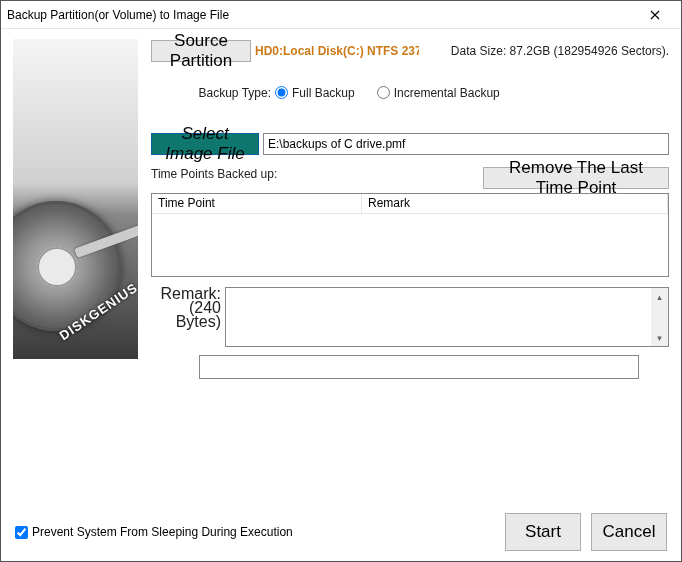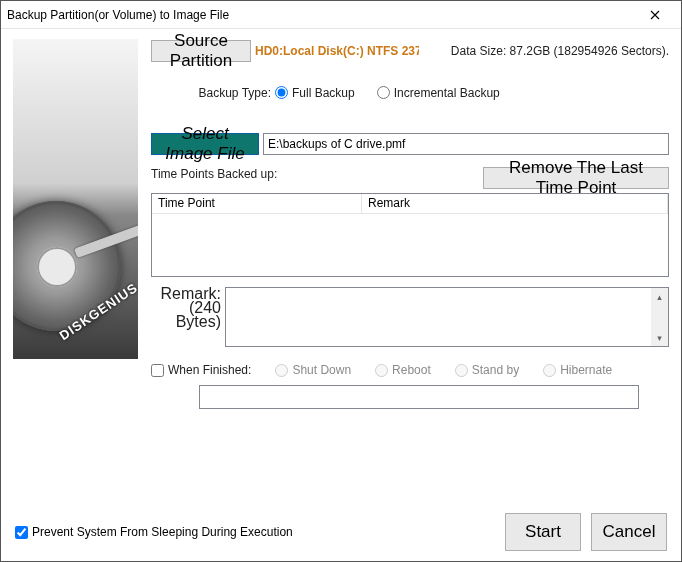--- a/index.html
+++ b/index.html
@@ -127,42 +127,20 @@
             <div>(240 Bytes)</div>
           </div>
           <div class="remark-box">
             <div class="sb">
               <div class="arr">▴</div>
               <div class="arr">▾</div>
             </div>
           </div>
         </div>
 
-        <div class="row finish-row">
-          <label class="chk">
-            <input type="checkbox" style="">
-            <span>When Finished:</span>
-          </label>
-          <label class="opt-radio">
-            <input type="radio" name="wf" disabled="" style="">
-            <span>Shut Down</span>
-          </label>
-          <label class="opt-radio">
-            <input type="radio" name="wf" disabled="" style="">
-            <span>Reboot</span>
-          </label>
-          <label class="opt-radio">
-            <input type="radio" name="wf" disabled="" style="">
-            <span>Stand by</span>
-          </label>
-          <label class="opt-radio">
-            <input type="radio" name="wf" disabled="" style="">
-            <span>Hibernate</span>
-          </label>
-        </div>
 
         <div class="cmd-box"></div>
 
       </div>
     </div>
 
     <div class="footer">
       <label class="chk">
         <input type="checkbox" checked="" style="">
         <span>Prevent System From Sleeping During Execution</span>

